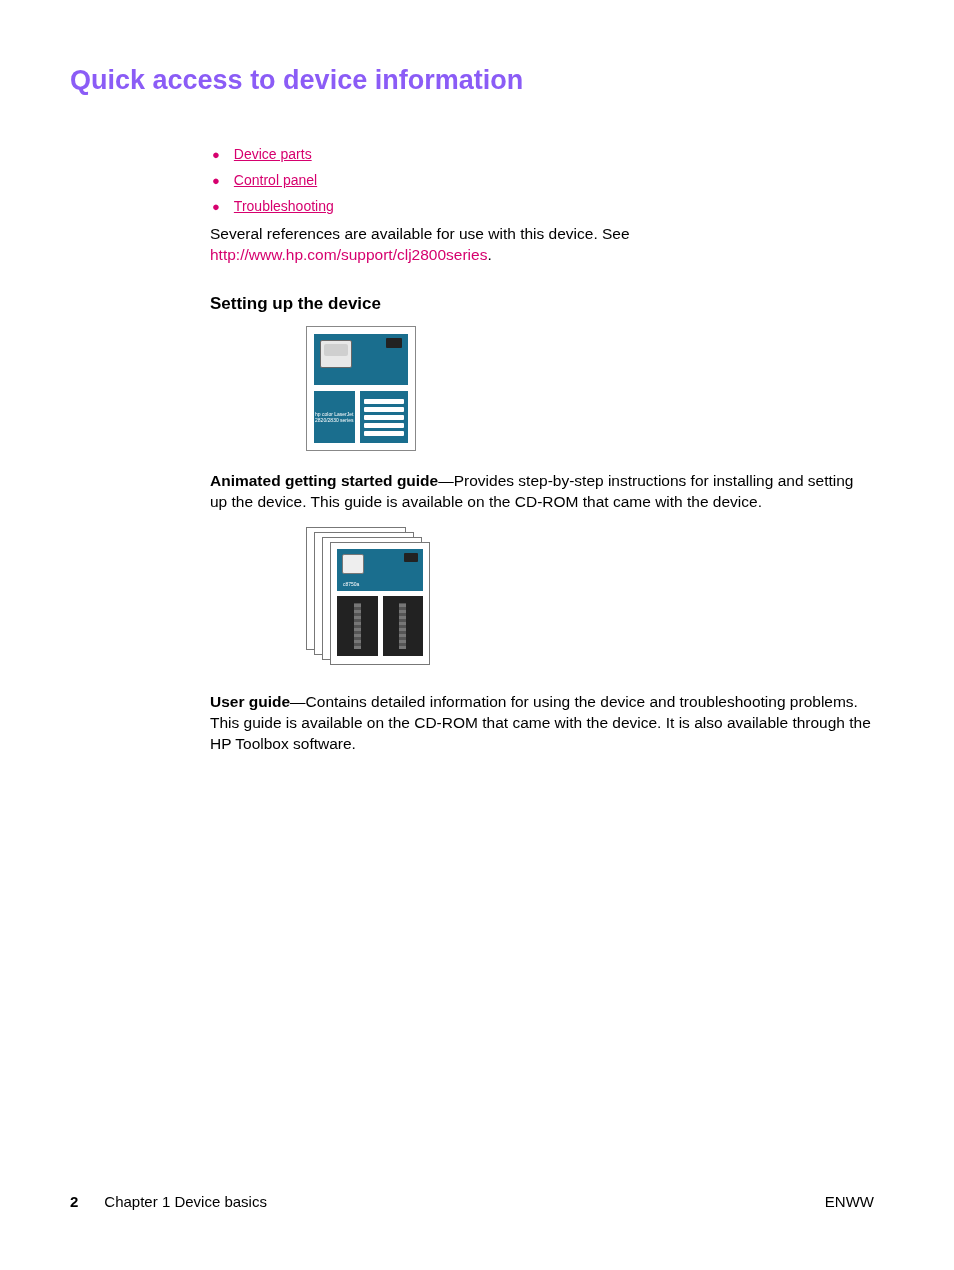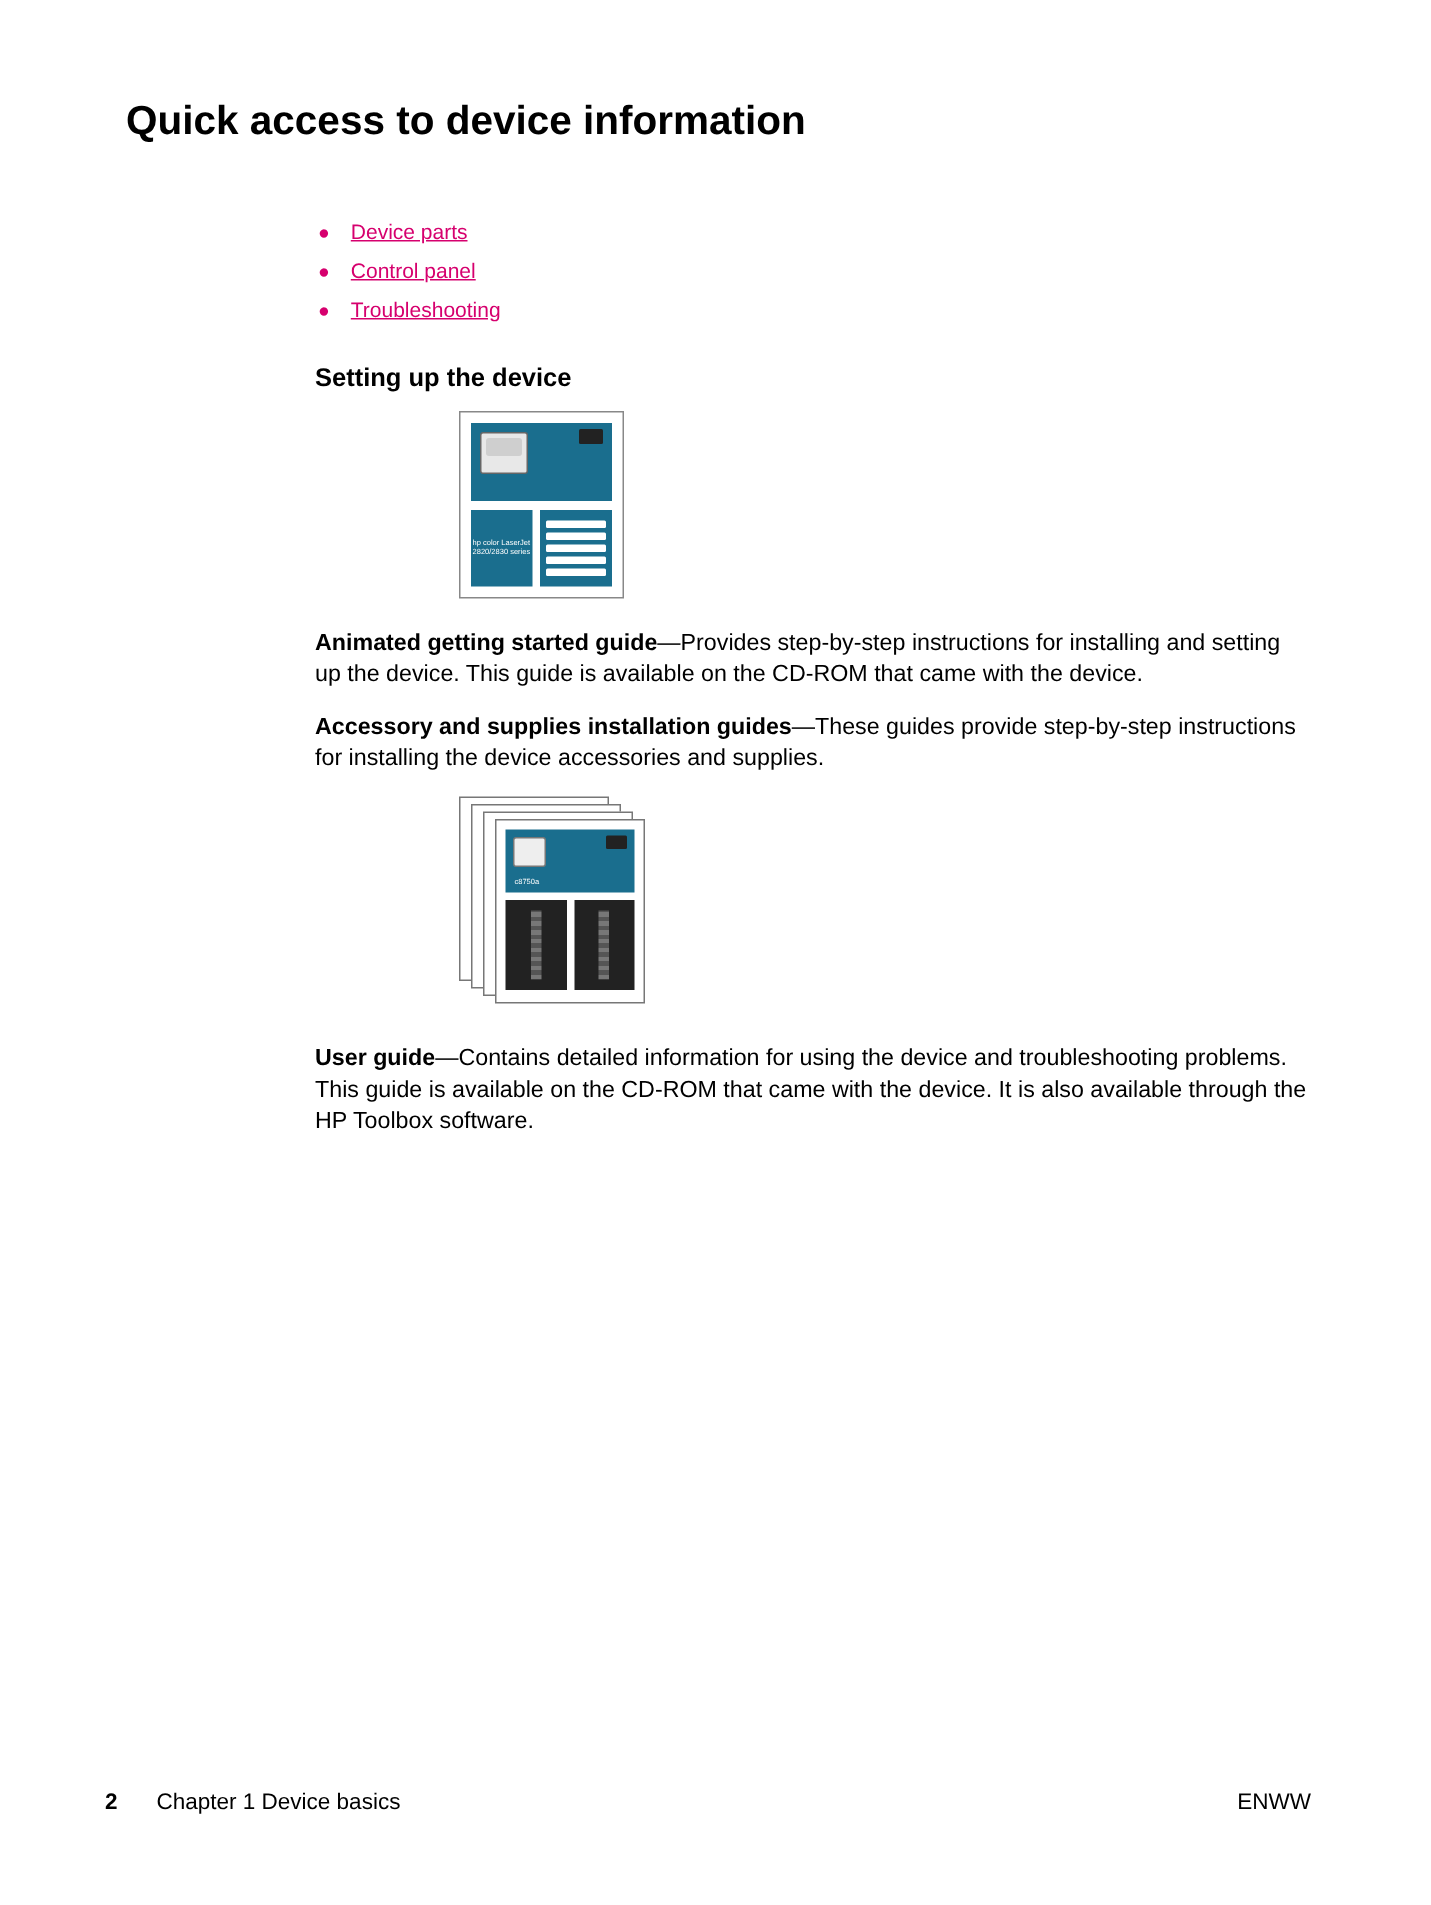--- a/index.html
+++ b/index.html
@@ -6,25 +6,24 @@
     body {
       font-family: Arial, Helvetica, sans-serif;
       background: #fff;
       width: 954px;
       min-height: 1270px;
       position: relative;
       padding: 65px 80px 80px 70px;
       color: #000;
     }
     h1.page-title {
-      color: #000000;
+      color: #8b5cf6;
       font-size: 27px;
       font-weight: bold;
       margin-bottom: 50px;
-      margin-left: 14px;
     }
     .content {
       margin-left: 140px;
     }
     h2.section {
       font-size: 22px;
       font-weight: bold;
       margin-bottom: 16px;
       margin-top: 38px;
     }
@@ -161,20 +160,23 @@
     <li>
       <span class="bullet">●</span>
       <a href="#">Control panel</a>
     </li>
     <li>
       <span class="bullet">●</span>
       <a href="#">Troubleshooting</a>
     </li>
   </ul>
 
+  <p class="body">
+    <span>Several references are available for use with this device. See </span><a class="inline-link" href="#">http://www.hp.com/support/clj2800series</a><span>.</span>
+  </p>
 
   <h3 class="subsection">Setting up the device</h3>
 
 
   <div class="figure">
     <div class="fig1">
       <div class="top">
         <div class="printer"></div>
         <div class="hp"></div>
       </div>
@@ -190,23 +192,20 @@
             <i></i>
           </div>
       </div>
     </div>
   </div>
 
   <p class="body">
     <span class="bold">Animated getting started guide</span><span>—Provides step-by-step instructions for installing and setting up the device. This guide is available on the CD-ROM that came with the device.</span>
   </p>
 
-  <p class="body">
-    <span class="bold">Accessory and supplies installation guides</span><span>—These guides provide step-by-step instructions for installing the device accessories and supplies.</span>
-  </p>
 
   <div class="figure">
     <div class="fig2">
       <div class="sheet s4"></div>
       <div class="sheet s3"></div>
       <div class="sheet s2"></div>
       <div class="sheet s1">
         <div class="top">
           <div class="icon"></div>
           <div class="hp"></div>

